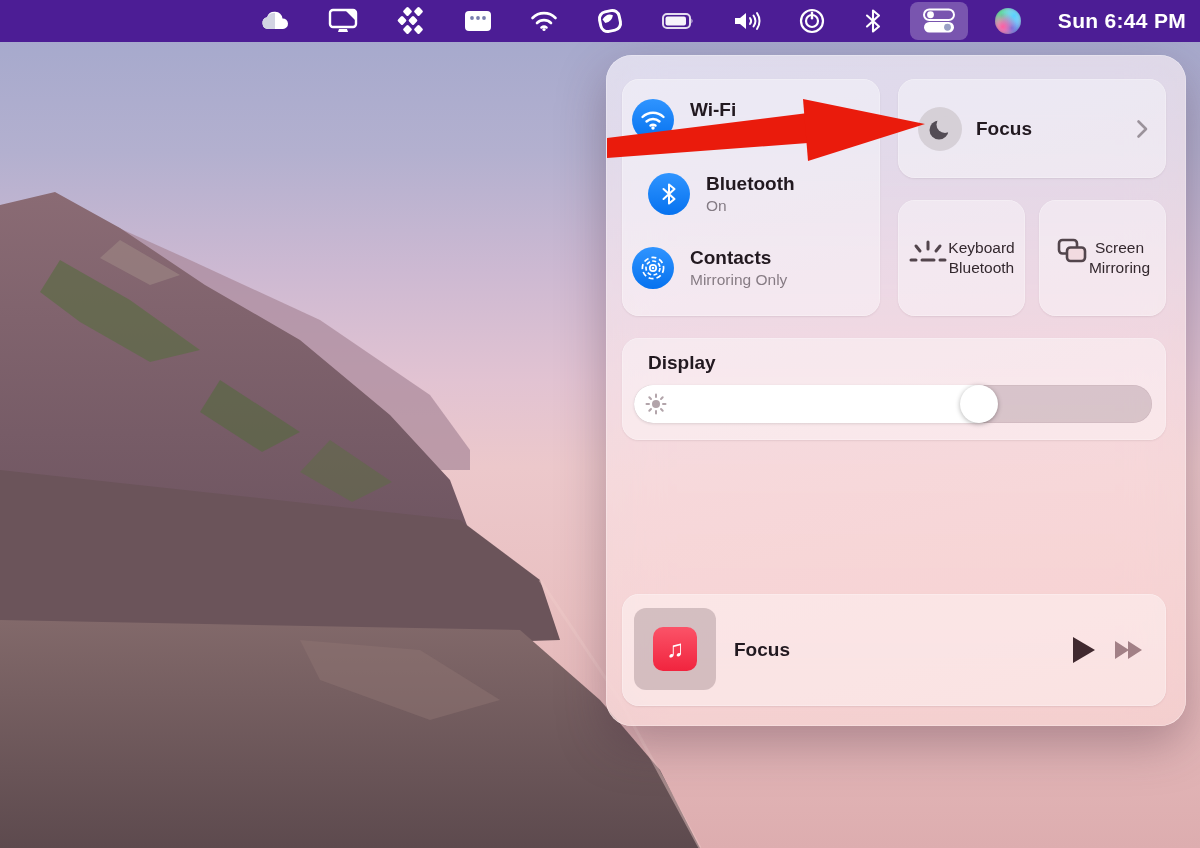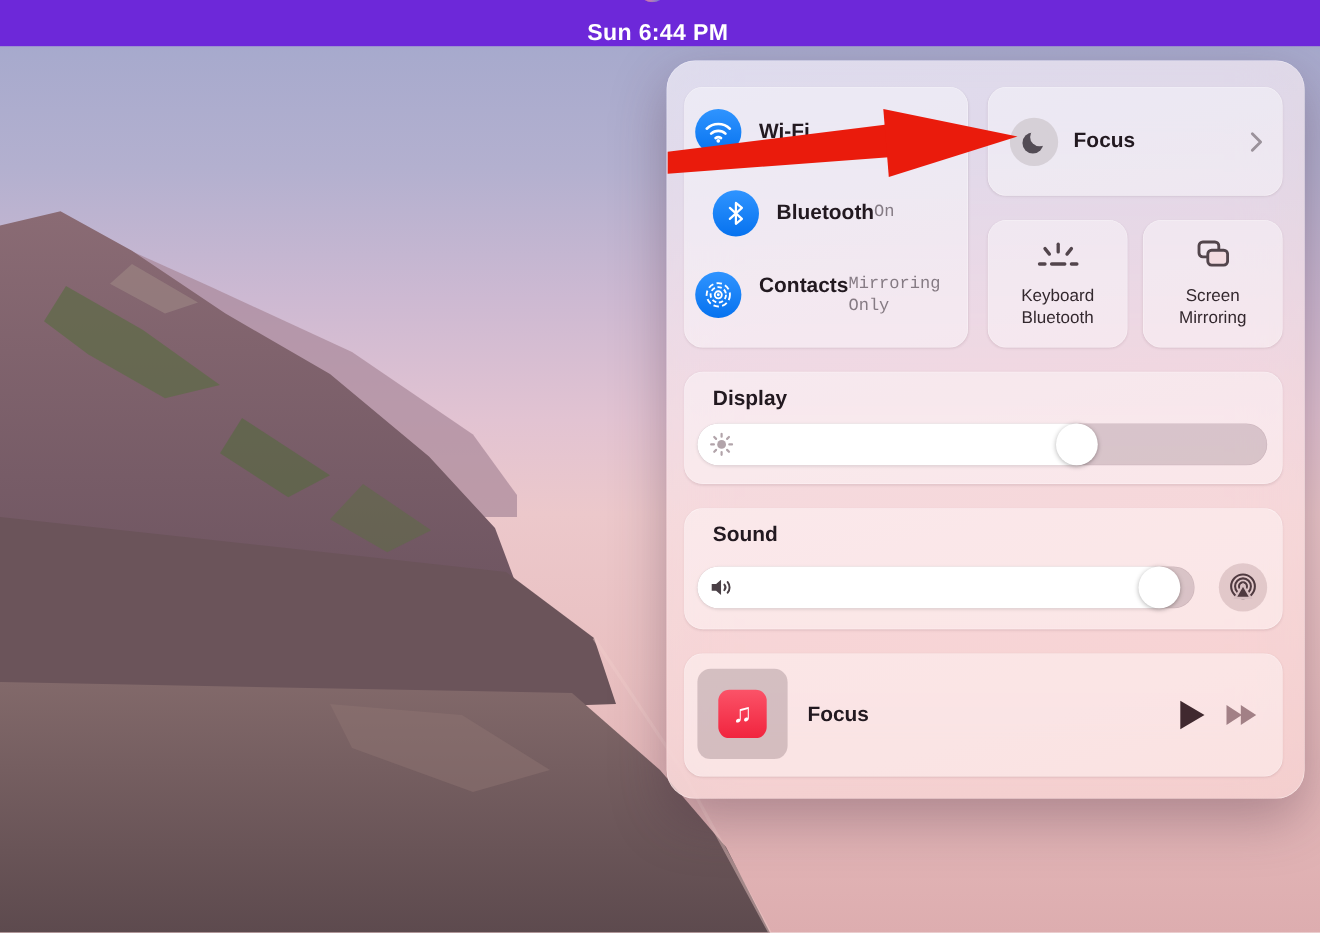--- a/index.html
+++ b/index.html
@@ -7,22 +7,22 @@
   body { font-family:"Liberation Sans", sans-serif; position:relative; }
 
   
   .wallpaper { position:absolute; inset:0;
     background:linear-gradient(180deg,#a2a7cc 0%,#b3b0cf 18%,#cdb9d2 32%,#e2c3d2 45%,#ecc8cb 55%,#e9c0c1 72%,#ddadaf 100%);
   }
   .wallpaper svg { position:absolute; inset:0; width:100%; height:100%; }
 
   
   .menubar { position:absolute; left:0; top:0; width:1200px; height:42px;
-    background:#6d28d9; display:flex; align-items:center; justify-content:flex-end;
-    padding-right:14px; gap:16px; z-index:30;flex-direction:column; }
+    background:#4c1d95; display:flex; align-items:center; justify-content:flex-end;
+    padding-right:14px; gap:16px; z-index:30; }
   .mb-item { display:flex; align-items:center; justify-content:center; height:38px;
     padding:0 11px; color:#fff; }
   .mb-item svg { display:block; }
   .mb-cc { background:rgba(255,255,255,0.25); border-radius:8px; height:38px; }
   .siri-orb { width:26px; height:26px; border-radius:50%;
     background:
       radial-gradient(circle at 30% 72%, #ff5fa2 0%, rgba(255,95,162,0) 55%),
       radial-gradient(circle at 74% 30%, #57d0ff 0%, rgba(87,208,255,0) 55%),
       radial-gradient(circle at 64% 76%, #3f6cf0 0%, rgba(63,108,240,0) 50%),
       radial-gradient(circle at 26% 28%, #4fe08f 0%, rgba(79,224,143,0) 55%),
@@ -37,33 +37,33 @@
     backdrop-filter:blur(26px) saturate(1.4); -webkit-backdrop-filter:blur(26px) saturate(1.4);
     box-shadow:0 18px 48px rgba(70,40,60,.35), inset 0 0 0 0.5px rgba(255,255,255,.5); }
   .card { position:absolute; border-radius:17px; background:rgba(255,255,255,.40);
     box-shadow:0 1px 2px rgba(80,50,60,.10), inset 0 0 0 0.5px rgba(255,255,255,.45); }
 
   
   .conn-row { position:absolute; left:0; width:100%; height:62px; display:flex; align-items:center; }
   .conn-icon { width:42px; height:42px; border-radius:50%; margin-left:10px;
     background:linear-gradient(180deg,#2f94ff,#0672ef); display:flex; align-items:center; justify-content:center;
     flex:0 0 auto; }
-  .conn-text { margin-left:16px; display:flex; flex-direction:row; justify-content:space-between; }
+  .conn-text { margin-left:16px; display:flex; flex-direction:column; justify-content:space-between; }
   .conn-title { font-size:19px; font-weight:700; color:#221920; line-height:24px; }
-  .conn-sub { font-size:15.5px; color:rgba(60,50,58,.60); line-height:20px;font-family:Liberation Mono, monospace; }
+  .conn-sub { font-size:15.5px; color:rgba(60,50,58,.60); line-height:20px; }
 
   
   .focus-tile { display:flex; align-items:center; }
   .moon-circle { width:44px; height:44px; border-radius:50%; background:#d6d0d7;
     margin-left:20px; display:flex; align-items:center; justify-content:center; flex:0 0 auto; }
   .focus-label { margin-left:14px; font-size:19px; font-weight:700; color:#221920; flex:1; }
   .focus-chevron { margin-right:18px; display:flex; }
 
   
-  .tile { display:flex; flex-direction:column; align-items:center; justify-content:center; text-align:center; }
+  .tile { display:flex; flex-direction:row; align-items:center; justify-content:center; text-align:center; }
   .tile-icon { margin-bottom:10px; }
   .tile-label { font-size:15.5px; color:#33282e; line-height:20px; }
 
   
   .sec-label { position:absolute; left:26px; top:14px; font-size:19px; font-weight:700; color:#221920; }
   .slider { position:absolute; height:38px; border-radius:19px; background:rgba(120,92,104,.25);
     box-shadow:inset 0 0 0 0.5px rgba(120,90,100,.15); }
   .slider-fill { position:relative; height:100%; background:#fff; border-radius:19px;
     box-shadow:0 1px 3px rgba(0,0,0,.12); min-width:38px; }
   .slider-knob { position:absolute; right:-1px; top:50%; transform:translateY(-50%);
@@ -319,47 +319,20 @@
         <rect x="4" y="3" width="18" height="13.5" rx="3.5" fill="none" stroke="#52454c" stroke-width="2.6"></rect>
         <rect x="12" y="10.5" width="18" height="13.5" rx="3.5" fill="#f2dbe0" stroke="#52454c" stroke-width="2.6"></rect>
       </svg>
     </div>
     <div class="tile-label">
       <div>Screen</div>
       <div>Mirroring</div>
     </div>
   </div>
 
-  <div class="card" style="left:16px; top:407px; width:544px; height:110px;">
-    <div class="sec-label">Sound</div>
-    <div class="slider" style="left:12px; top:53px; width:452px;">
-      <div class="slider-fill" style="width: 97%;">
-        <div class="slider-knob"></div>
-      </div>
-      <div class="slider-lead-icon">
-        <svg width="22" height="22" viewBox="0 0 22 22">
-          <path d="M2 8 L6 8 L10.5 4 L10.5 18 L6 14 L2 14 Z" fill="#4a4046"></path>
-          <g stroke="#4a4046" stroke-width="1.8" fill="none" stroke-linecap="round">
-            <path d="M13.5 8.5 a3.8 3.8 0 0 1 0 5"></path>
-            <path d="M16.5 6.2 a7.5 7.5 0 0 1 0 9.6"></path>
-          </g>
-        </svg>
-      </div>
-    </div>
-    <div class="airplay-btn" style="right:14px; top:50px;">
-      <svg width="26" height="26" viewBox="0 0 26 26">
-        <g stroke="#503a40" stroke-width="1.9" fill="none">
-          <circle cx="13" cy="12" r="3.6"></circle>
-          <circle cx="13" cy="12" r="7.2"></circle>
-          <circle cx="13" cy="12" r="10.8"></circle>
-        </g>
-        <path d="M13 10.5 L20 22.5 L6 22.5 Z" fill="#503a40" stroke="#d9bfc2" stroke-width="2"></path>
-      </svg>
-    </div>
-  </div>
 
   <div class="card" style="left:16px; top:539px; width:544px; height:112px;">
     <div class="music-art">
       <div class="music-badge">♫</div>
     </div>
     <div class="music-title">Focus</div>
     <div class="music-controls">
       <div style="display:flex;">
         <svg width="24" height="28" viewBox="0 0 24 28">
             <polygon points="1,1 23,14 1,27" fill="#40292f"></polygon>

